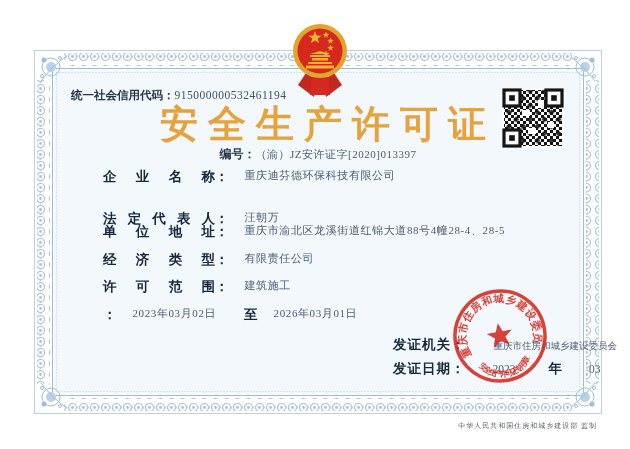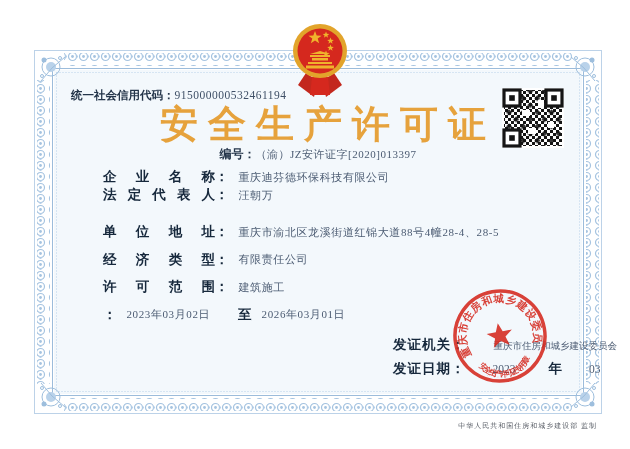--- a/index.html
+++ b/index.html
@@ -16,26 +16,26 @@
 
   .title{position:absolute;left:54px;top:99px;width:528px;z-index:2;text-align:center;
          font-size:38px;font-weight:bold;color:#E6A23C;letter-spacing:10px;padding-left:20px;box-sizing:border-box;white-space:nowrap;}
 
   .serial{position:absolute;left:54px;top:146px;width:528px;z-index:2;text-align:center;font-size:12px;white-space:nowrap;}
   .serial .lbl{font-weight:bold;color:#24354a;}
   .serial .val{font-family:"Liberation Serif",serif;color:#4b5b72;letter-spacing:.5px;}
 
   .qr{position:absolute;left:502px;top:88px;width:62px;height:60px;z-index:2;}
 
-  .row{position:absolute;left:103px;z-index:2;white-space:nowrap;display:flex;align-items:center;}
+  .row{position:absolute;left:103px;z-index:2;white-space:nowrap;display:flex;align-items:flex-start;}
   .flabel{display:inline-block;width:112px;font-size:13.5px;font-weight:bold;color:#16283c;
           text-align:justify;text-align-last:justify;}
   .colon{font-size:13.5px;font-weight:bold;color:#16283c;}
   .val{font-family:"Liberation Serif",serif;font-size:11px;color:#4b5b72;letter-spacing:.6px;}
-  .row .val{margin-left:10px;}
+  .row .val{margin-left:16px;}
   .to-word{font-size:13.5px;font-weight:bold;color:#16283c;margin-left:28px;}
   .to-val{margin-left:22px;}
 
   .issue-row{position:absolute;left:393px;z-index:2;white-space:nowrap;display:flex;align-items:baseline;gap:27px;}
   .ilabel{font-size:13.5px;font-weight:bold;color:#16283c;letter-spacing:1px;}
   .issuer-val{font-family:"Liberation Serif",serif;font-size:9.5px;color:#4b5b72;margin-left:1px;}
   .dpart{font-family:"Liberation Serif",serif;font-size:11.5px;color:#4b5b72;}
   .dunit{font-size:13.5px;font-weight:bold;color:#16283c;margin-left:6px;}
 
   .seal{position:absolute;left:445px;top:281px;width:110px;height:110px;z-index:4;
@@ -145,21 +145,21 @@
         <rect x="1" y="21" width="8" height="8" fill="none" stroke="#151515" stroke-width="1.6"></rect>
         <rect x="3.6" y="23.6" width="2.8" height="2.8" fill="#151515"></rect>
     </g>
   </svg>
 
   <div class="row" style="top:168px">
     <span class="flabel">企业名称</span>
       <span class="colon">：</span>
     <span class="val">重庆迪芬德环保科技有限公司</span>
   </div>
-  <div class="row" style="top:186px">
+  <div class="row" style="top:210px">
     <span class="flabel">法定代表人</span>
       <span class="colon">：</span>
     <span class="val">汪朝万</span>
   </div>
   <div class="row" style="top:223px">
     <span class="flabel">单位地址</span>
       <span class="colon">：</span>
     <span class="val">重庆市渝北区龙溪街道红锦大道88号4幢28-4、28-5</span>
   </div>
   <div class="row" style="top:250.5px">

